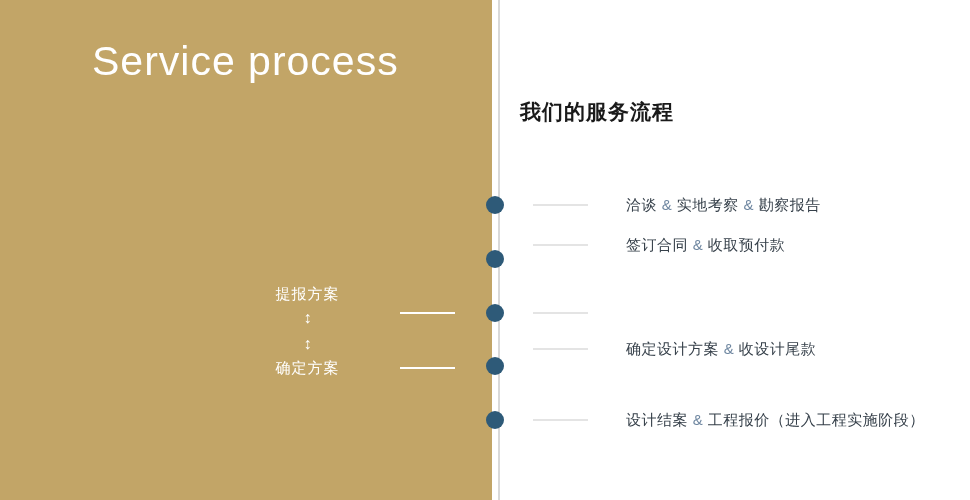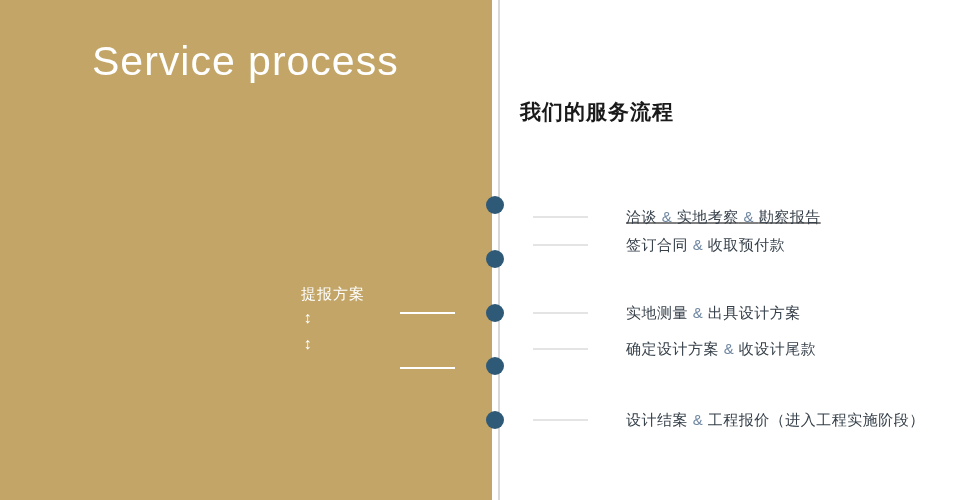--- a/index.html
+++ b/index.html
@@ -34,21 +34,20 @@
     position:absolute;
     left:250px;top:283px;
     width:115px;
     text-align:center;
     color:#ffffff;
   }
   .plan-label{
     font-size:15px;
     line-height:22px;
     letter-spacing:1px;
-    text-align:right;
   }
   .plan-arrow{
     font-size:16px;
     line-height:26px;
     color:#ffffff;
   }
   
   .connector{
     position:absolute;
     width:55px;height:2px;
@@ -109,48 +108,48 @@
 <div class="slide">
 
   <div class="gold-panel"></div>
 
   <div class="service-title">Service process</div>
 
   <div class="plan-group">
     <div class="plan-label">提报方案</div>
     <div class="plan-arrow">↕</div>
     <div class="plan-arrow">↕</div>
+    <div class="plan-label">确定方案</div>
   </div>
 
   <div class="connector c1"></div>
   <div class="connector c2"></div>
 
   <div class="divider"></div>
 
   <div class="right-heading">我们的服务流程</div>
 
   <div id="dots">
       <div class="dot" style="top: 196px;"></div>
       <div class="dot" style="top: 249.8px;"></div>
       <div class="dot" style="top: 303.6px;"></div>
       <div class="dot" style="top: 357.4px;"></div>
       <div class="dot" style="top: 411.2px;"></div>
     </div>
   <div id="steps">
-      <div class="step-row" style="top: 217px; text-decoration: underline;">
+      <div class="step-row" style="top: 205px;">
         <span class="step-line"></span>
         <span class="step-text">洽谈<span class="amp"> &amp; </span>实地考察<span class="amp"> &amp; </span>勘察报告</span>
       </div>
       <div class="step-row" style="top: 245px; align-items: center;">
         <span class="step-line"></span>
         <span class="step-text">签订合同<span class="amp"> &amp; </span>收取预付款</span>
       </div>
       <div class="step-row" style="top: 312.6px;">
         <span class="step-line"></span>
-        <span class="step-text">实地测量<span class="amp"> &amp; </span>出具设计方案</span>
       </div>
       <div class="step-row" style="top: 349px;">
         <span class="step-line"></span>
         <span class="step-text">确定设计方案<span class="amp"> &amp; </span>收设计尾款</span>
       </div>
       <div class="step-row" style="top: 420.2px;">
         <span class="step-line"></span>
         <span class="step-text">设计结案<span class="amp"> &amp; </span>工程报价（进入工程实施阶段）</span>
       </div>
     </div>

